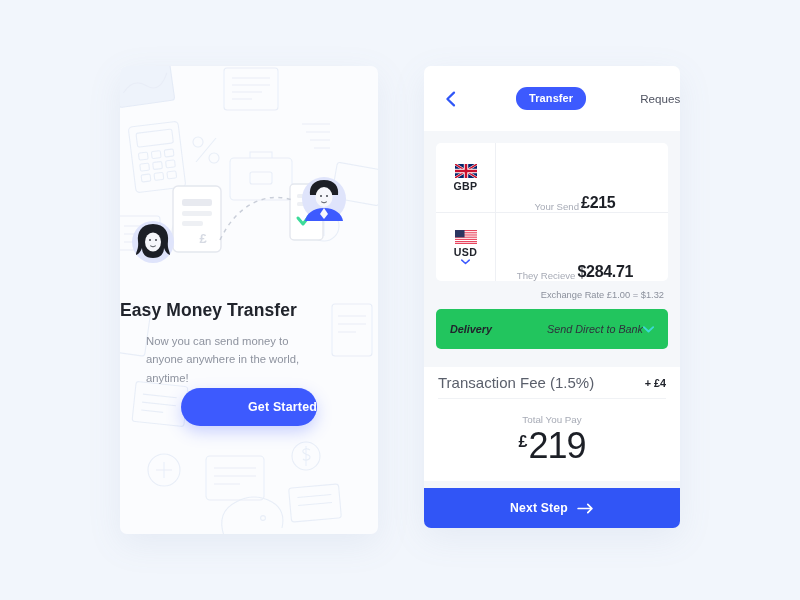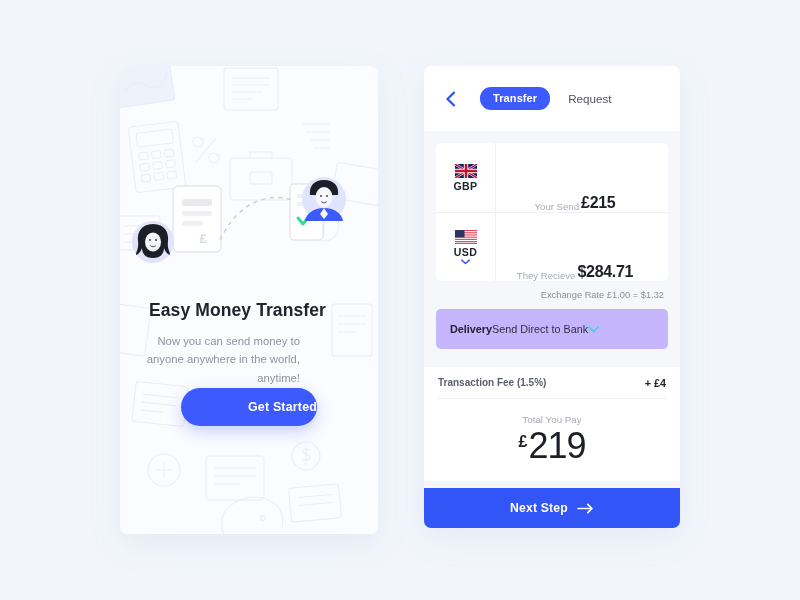--- a/index.html
+++ b/index.html
@@ -43,21 +43,21 @@
     top: 92px;
     width: 258px;
     height: 122px;
   }
 
   .onb-text {
     position: absolute;
     left: 0;
     top: 234px;
     width: 206px;
-    text-align: right;
+    text-align: left;
   }
   .onb-title {
     font-size: 17.5px;
     font-weight: bold;
     color: #21242c;
     letter-spacing: 0.1px;
   }
   .onb-sub {
     margin-top: 11px;
     font-size: 11.3px;
@@ -101,20 +101,21 @@
     flex-direction: column;
   }
 
   .topbar {
     height: 65px;
     background: #ffffff;
     display: flex;
     align-items: center;
     padding: 0 16px;
     flex: none;
+    gap: 36px;
   }
   .back-btn {
     width: 20px; height: 20px;
     display: flex; align-items: center; justify-content: center;
     cursor: pointer;
     flex: none;
   }
   .tab-pill {
     margin-left: 20px;
     background: #3d5afe;
@@ -192,28 +193,29 @@
 
   .rate-line {
     text-align: right;
     font-size: 9.3px;
     color: #8b909c;
     padding: 9px 4px 0 0;
   }
 
   .delivery-card {
     margin-top: 9px;
-    background: #c4b5fd;
+    background: #22c55e;
     border-radius: 5px;
     height: 40px;
     display: flex;
     align-items: center;
-    justify-content: flex-start;
+    justify-content: space-between;
     padding: 0 14px;
     cursor: pointer;
+    font-style: italic;
   }
   .delivery-label {
     font-size: 10.8px;
     font-weight: bold;
     color: #21242c;
   }
   .delivery-value-wrap {
     display: flex;
     align-items: center;
     gap: 0;
@@ -230,21 +232,21 @@
     background: #ffffff;
     padding: 0 14px;
   }
   .fee-row {
     height: 32px;
     display: flex;
     align-items: center;
     justify-content: space-between;
     border-bottom: 1px solid #f0f2f5;
   }
-  .fee-label { font-size: 10px; color: #5a5f6b; font-weight: bold; }
+  .fee-label { font-size: 15px; color: #5a5f6b; }
   .fee-value { font-size: 10.8px; font-weight: bold; color: #21242c; }
 
   .total-block {
     background: #ffffff;
     margin-left: -12px;
     margin-right: -12px;
     padding: 15px 16px 18px;
     text-align: center;
   }
   .total-label {

